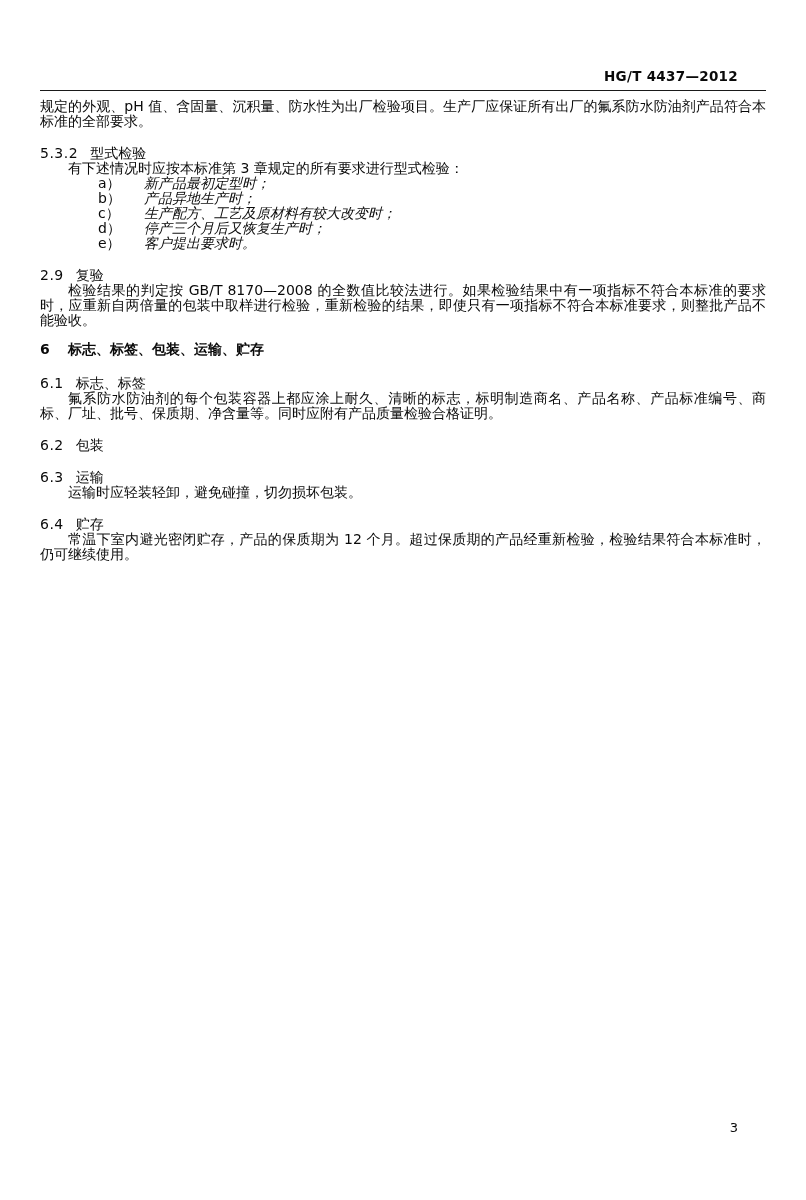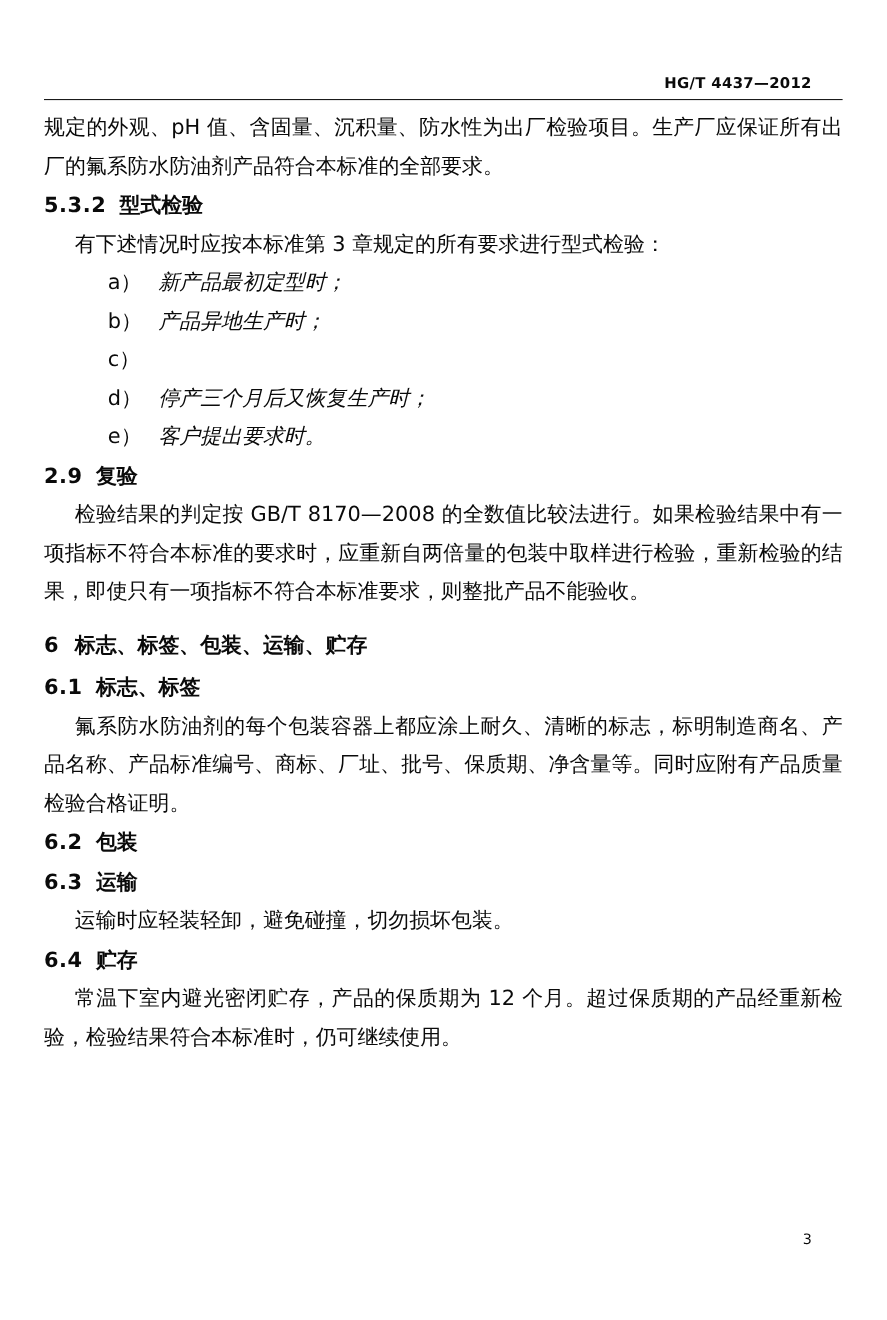--- a/index.html
+++ b/index.html
@@ -42,36 +42,36 @@
     width: 726px;
     height: 1px;
     background: #1a1a1a;
   }
   
   .content {
     position: absolute;
     top: 99px;
     left: 40px;
     width: 726px;
-    font-size: 19px;
-    line-height: 35px;
+    font-size: 14px;
+    line-height: 15px;
     text-align: justify;
   }
   p {
     margin: 0;
   }
   .body-para {
     text-indent: 0;
   }
   .indent2 {
     text-indent: 28px;
   }
   .heading {
-    font-weight: bold;
-    margin-top: 1px;
+    font-weight: normal;
+    margin-top: 17px;
   }
   .heading .num {
     display: inline-block;
     letter-spacing: 0.5px;
   }
   .heading .title {
     margin-left: 12px;
   }
   .h-sec {
     font-weight: bold;
@@ -146,20 +146,21 @@
       <div class="list-item cn">
         <span class="marker">a）</span>
         <span class="txt">新产品最初定型时；</span>
       </div>
       <div class="list-item cn">
         <span class="marker">b）</span>
         <span class="txt">产品异地生产时；</span>
       </div>
       <div class="list-item cn">
         <span class="marker">c）</span>
+        <span class="txt">生产配方、工艺及原材料有较大改变时；</span>
       </div>
       <div class="list-item cn">
         <span class="marker">d）</span>
         <span class="txt">停产三个月后又恢复生产时；</span>
       </div>
       <div class="list-item cn">
         <span class="marker">e）</span>
         <span class="txt">客户提出要求时。</span>
       </div>
     </div>

